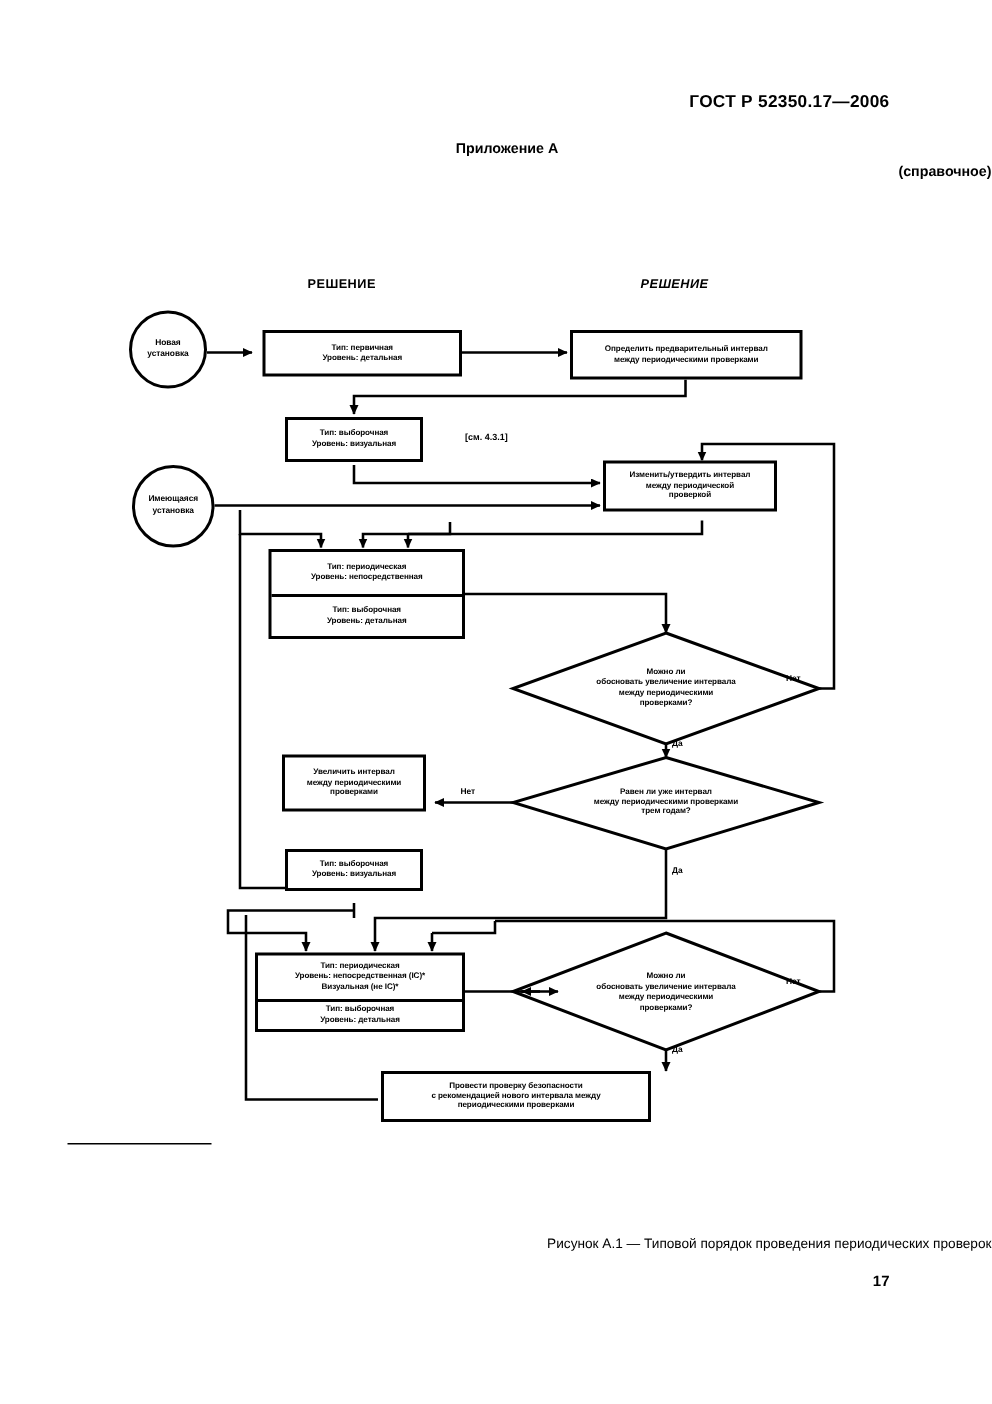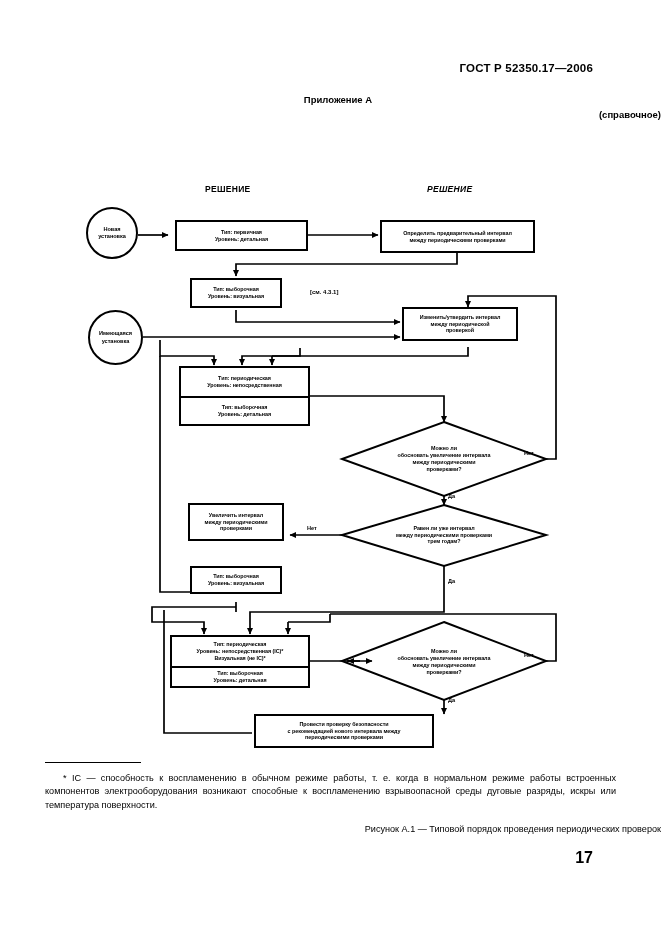--- a/index.html
+++ b/index.html
@@ -162,21 +162,21 @@
     position: absolute;
     left: 0; right: 0;
     top: 824px;
     text-align: right;
     font-size: 9.1px;
   }
   .page-num {
     position: absolute;
     right: 68px;
     top: 849px;
-    font-size: 16px;
+    font-size: 10px;
     font-weight: bold;
   }
 </style>
 </head>
 <body>
 
 <div class="page">
 
   <div class="doc-header">ГОСТ Р 52350.17—2006</div>
 
@@ -357,18 +357,17 @@
 
   <div class="node box" style="left:254px; top:714px; width:180px; height:34px;">
     <div class="seg">
       <span class="ln">Провести проверку безопасности</span>
       <span class="ln">с рекомендацией нового интервала между</span>
       <span class="ln">периодическими проверками</span>
     </div>
   </div>
 
   <div class="fn-rule"></div>
-  <div class="footnote">* IC — способность к воспламенению в обычном режиме работы, т. е. когда в нормальном режиме работы встроенных компонентов электрооборудования возникают способные к воспламенению взрывоопасной среды дуговые разряды, искры или температура поверхности.</div>
 
   <div class="fig-caption">Рисунок А.1 — Типовой порядок проведения периодических проверок</div>
   <div class="page-num">17</div>
 
 </div>
 
 </body></html>

